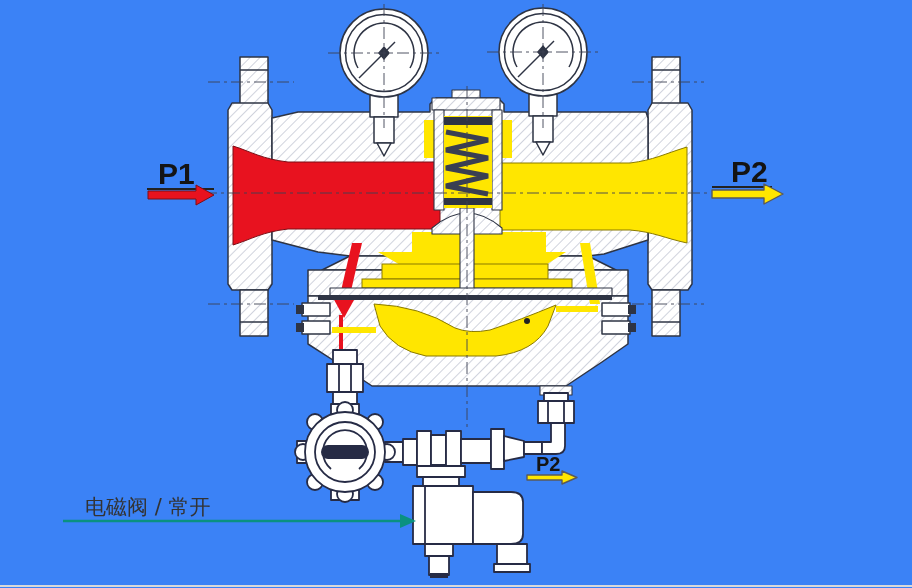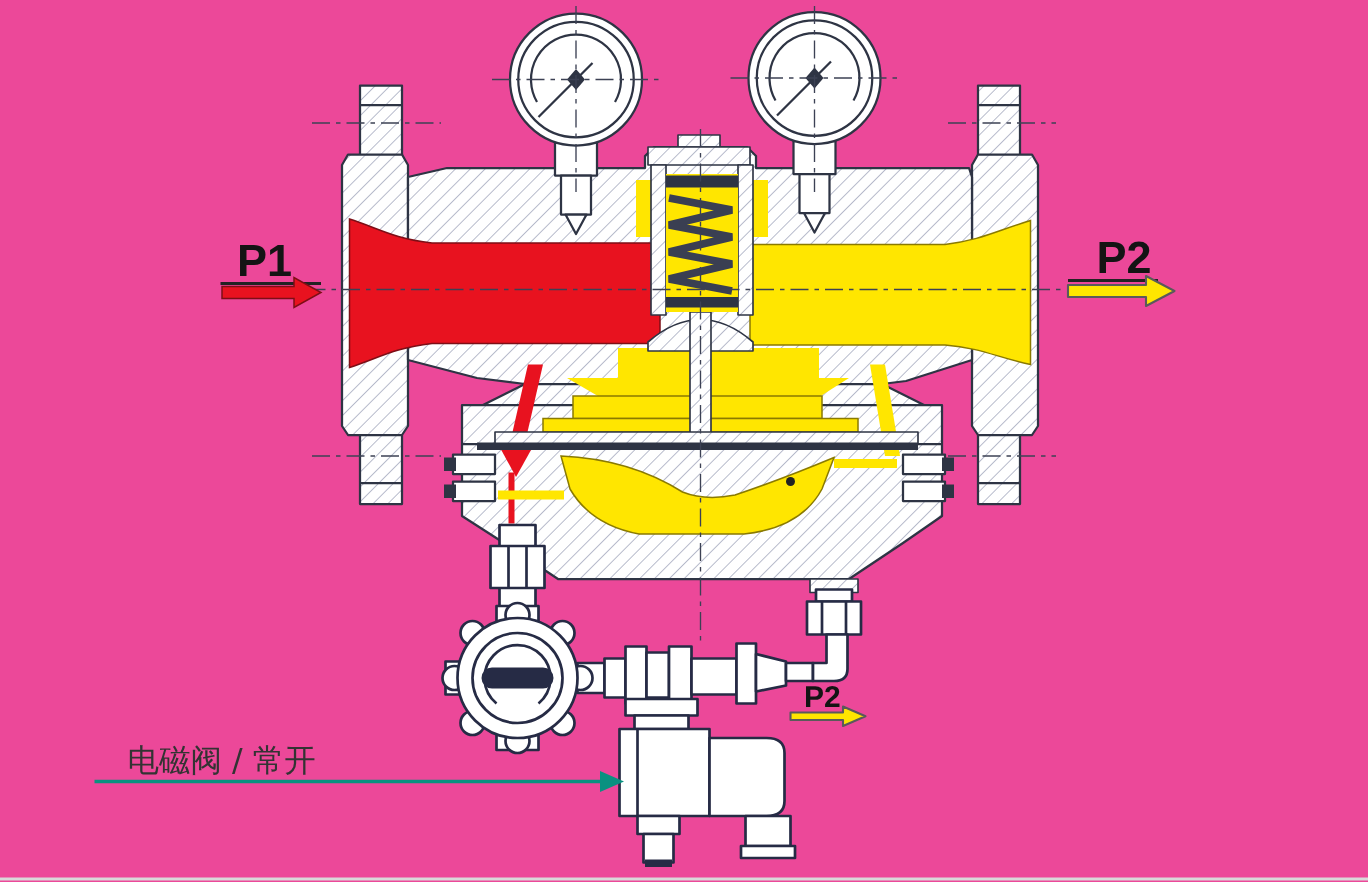--- a/index.html
+++ b/index.html
@@ -1,16 +1,16 @@
 <!DOCTYPE html>
 <html style="--inlet: #e8121f; --outlet: #ffe600; --callout: #0a9180; --line: #2e3444; --navy: #262b45; --hatch: #a9aec2;"><head>
 <meta charset="utf-8">
 <style>
   html,body{margin:0;padding:0;background:#fff;}
-  #stage{width:912px;height:588px;position:relative;background:#ec4899;overflow:hidden;}
+  #stage{width:912px;height:588px;position:relative;background:#3b82f6;overflow:hidden;}
   svg{display:block;}
   
   .st{stroke:var(--line);stroke-width:1.5;stroke-linejoin:round;}
   .thin{stroke-width:1.1;}
   .hatch{fill:url(#hatchP);}
   .white{fill:#fff;}
   .none{fill:none;}
   .inlet{fill:var(--inlet);}
   .outlet{fill:var(--outlet);}
   .inlet-ol{stroke:#7d0e16;stroke-width:1;}

